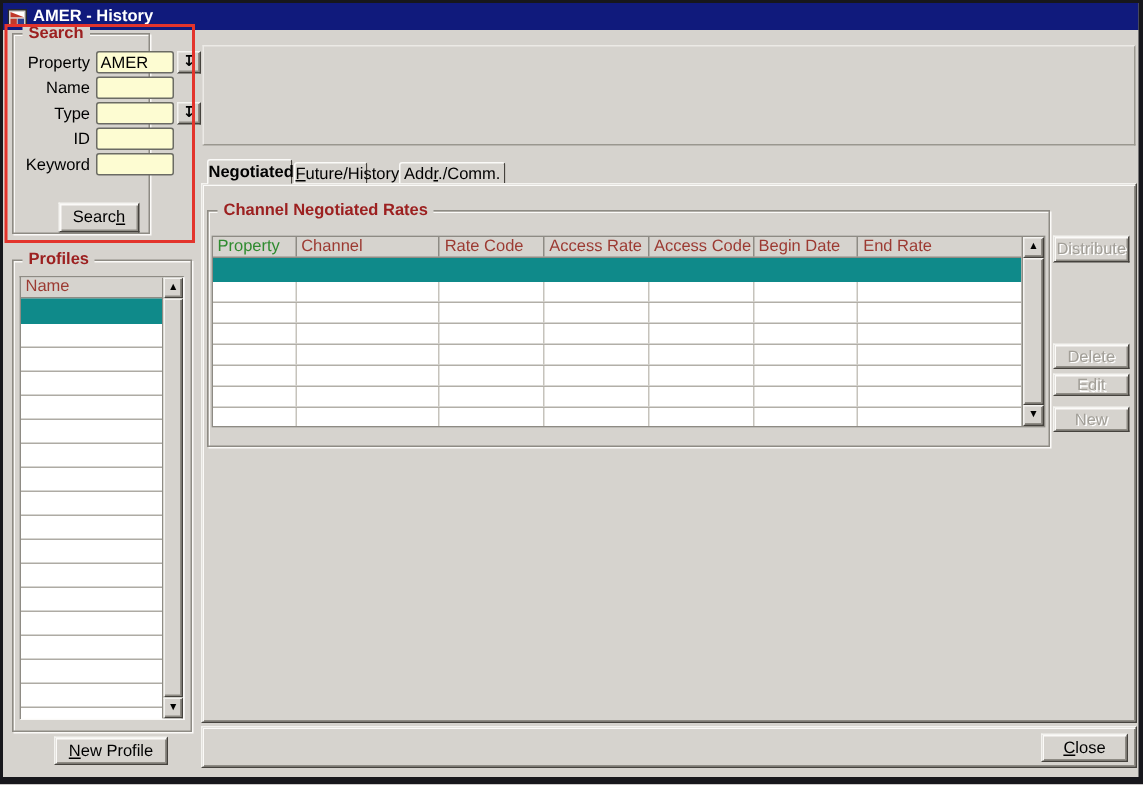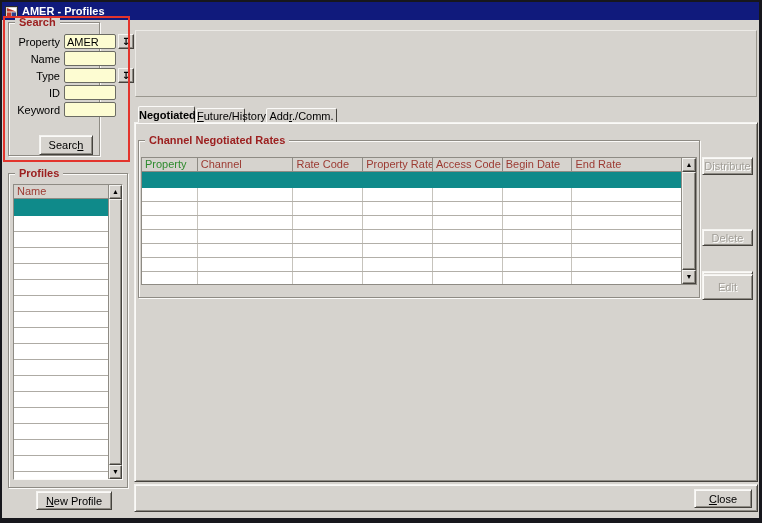--- a/index.html
+++ b/index.html
@@ -161,21 +161,21 @@
   <div class="titlebar">
     <span style="display:inline-flex;">
       <svg width="13" height="13" viewBox="0 0 13 13">
         <rect x="0.5" y="1.5" width="12" height="10.5" fill="#d6d3ce" stroke="#2a2a2a"></rect>
         <rect x="2" y="3" width="9" height="3.5" fill="#ffffff"></rect>
         <path d="M2 3 L11 6.5 L2 6.5 Z" fill="#c0392b"></path>
         <rect x="2" y="7.5" width="4.2" height="3.5" fill="#c0392b"></rect>
         <rect x="6.8" y="7.5" width="4.2" height="3.5" fill="#2c3e8f"></rect>
       </svg>
     </span>
-    <span class="title-text">AMER - Profiles</span>
+    <span class="title-text">AMER - History</span>
   </div>
 
   <div class="annotation-rect"></div>
 
   <div class="groupbox" style="left:8px; top:22px; width:92px; height:134px;">
     <span class="grouplabel">Search</span>
 
     <div class="srow" style="top:11px;">
       <span class="flabel">Property</span>
       <input class="finput" value="AMER" style="">
@@ -262,21 +262,21 @@
   <div class="groupbox" style="left:138px; top:140px; width:562px; height:158px;">
     <span class="grouplabel">Channel Negotiated Rates</span>
   </div>
 
   <div class="rt">
     <div class="rt-main">
       <div class="rt-head">
         <div class="w1 green">Property</div>
         <div class="w2">Channel</div>
         <div class="w3">Rate Code</div>
-        <div class="w4">Property Rate</div>
+        <div class="w4">Access Rate</div>
         <div class="w5">Access Code</div>
         <div class="w6">Begin Date</div>
         <div class="w7">End Rate</div>
       </div>
       <div class="rt-selrow"></div>
       <div>
         <div class="rt-row">
           <div class="w1"></div>
           <div class="w2"></div>
           <div class="w3"></div>
@@ -344,19 +344,19 @@
     <div class="sb">
       <div class="sb-btn"><span>▲</span></div>
       <div class="sb-thumb"></div>
       <div class="sb-btn"><span>▼</span></div>
     </div>
   </div>
 
   <button class="btn disabled side-btn" style="top:157px; height:18px;">Distribute</button>
   <button class="btn disabled side-btn" style="top:229px; height:17px;">Delete</button>
   <button class="btn disabled side-btn" style="top:247px; height:17px;margin-top:24px;">New</button>
-  <button class="btn disabled side-btn" style="top:274px; height:26px;">Edit</button>
+  <button class="btn disabled side-btn" style="top:249px; height:15px;">Edit</button>
 
   <div class="footer-panel"></div>
   <button class="btn" style="position:absolute; left:694px; top:489px; width:58px; height:19px;"><u>C</u>lose</button>
 
   <div class="win-border"></div>
 </div>
 
 </body></html>

